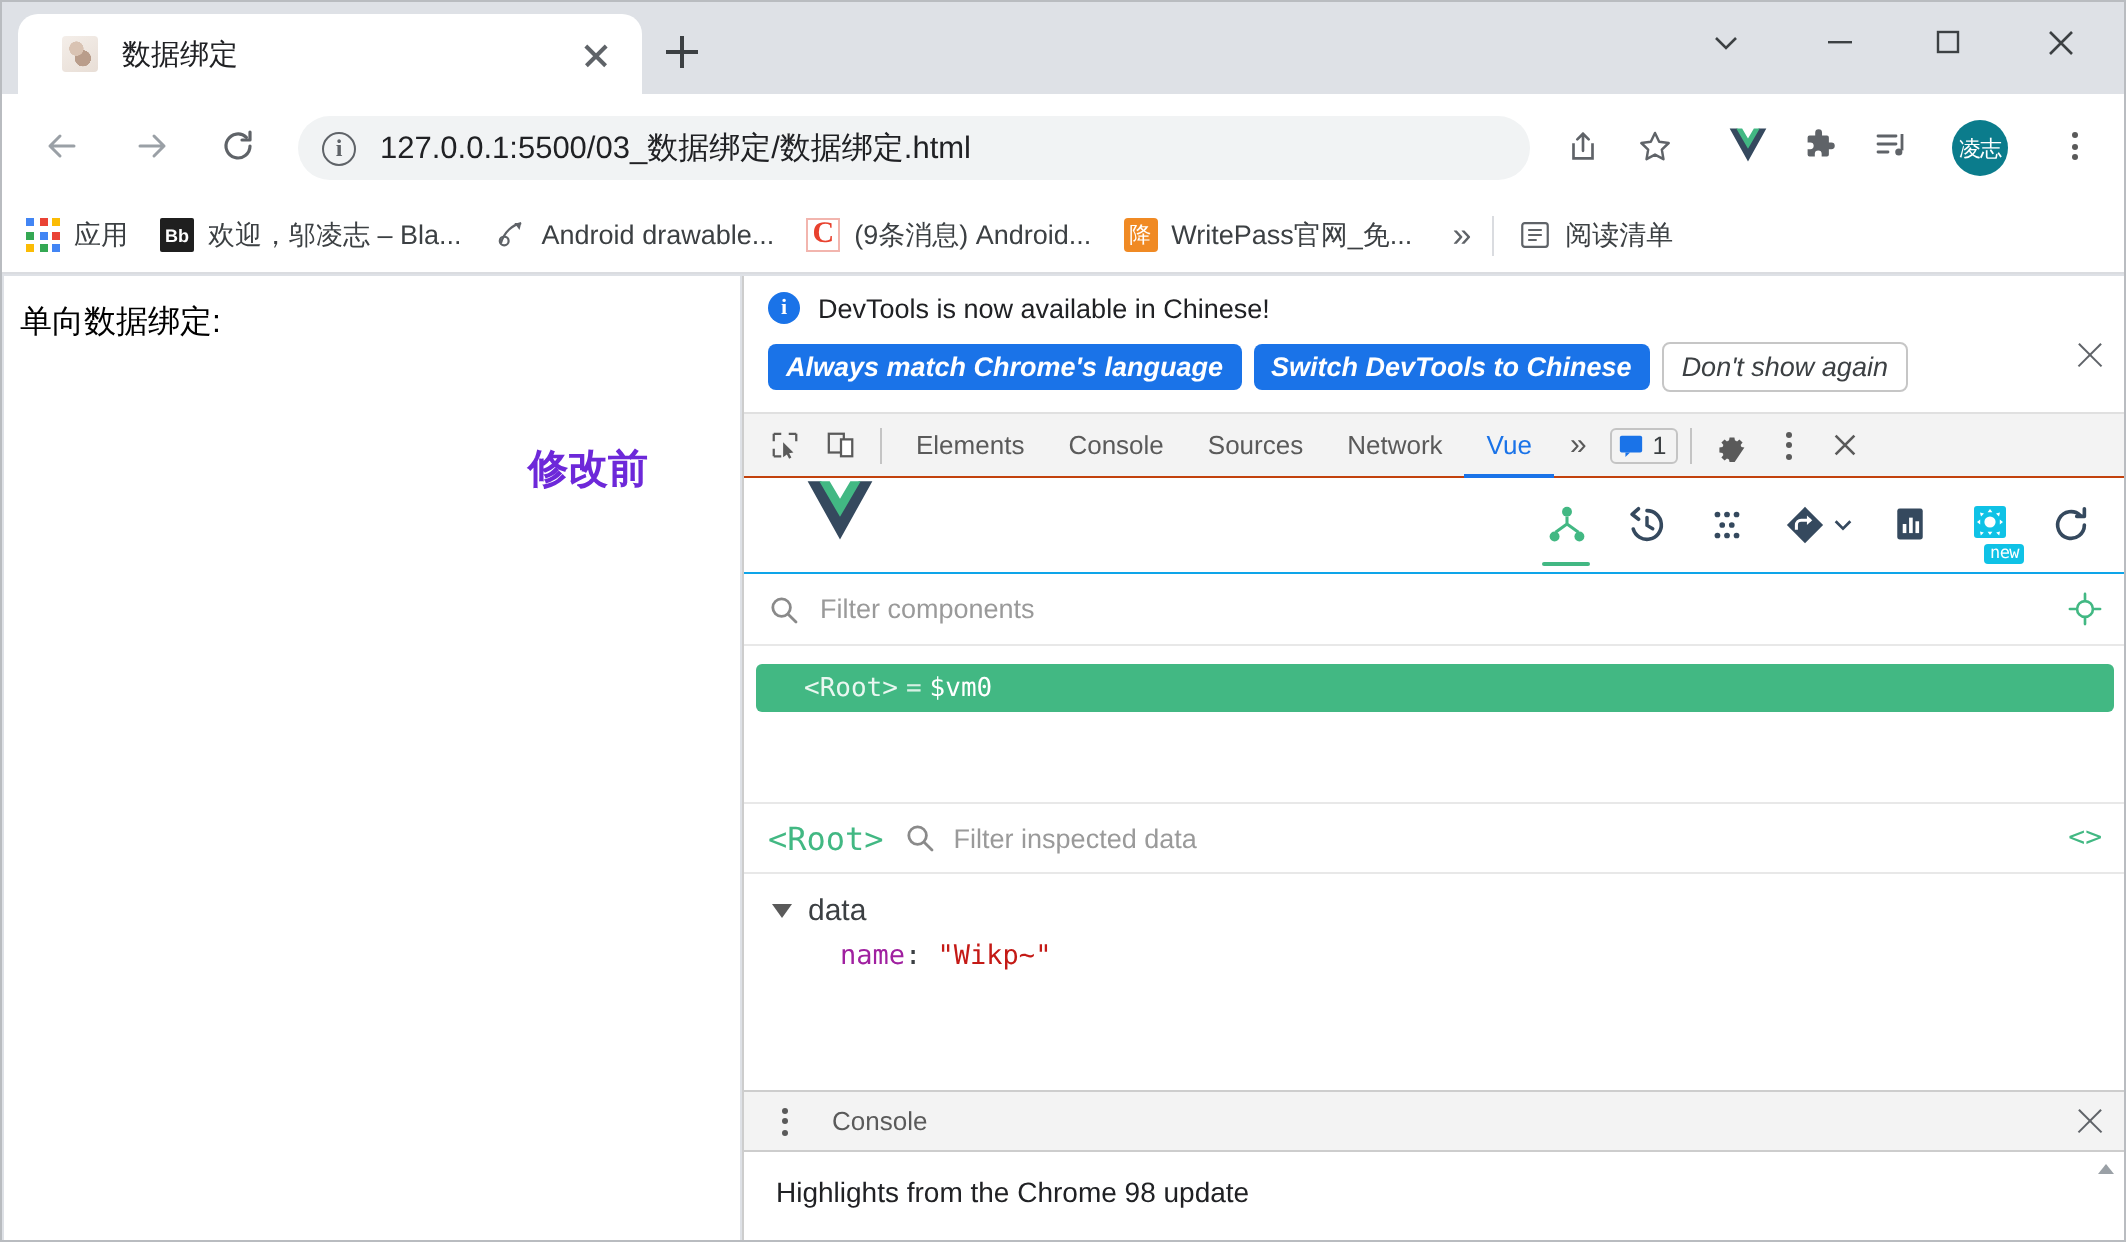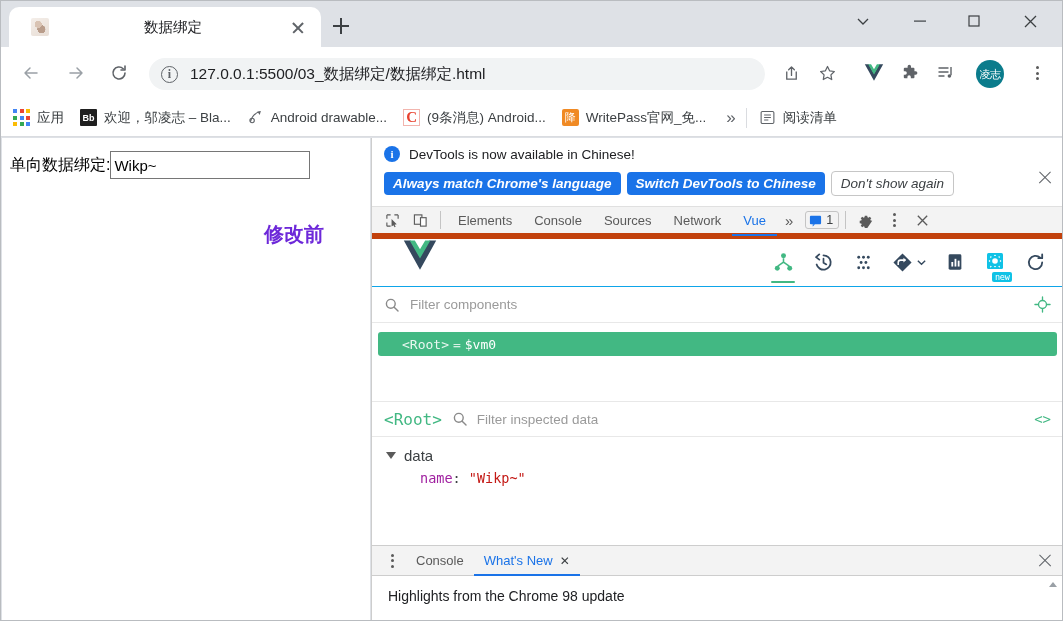--- a/index.html
+++ b/index.html
@@ -27,21 +27,21 @@
     width: 18px; height: 18px; margin-left: 14px; margin-right: 12px;
     border-radius: 2px;
     background:
       radial-gradient(circle at 40% 35%, #d9c3b3 0 22%, transparent 23%),
       radial-gradient(circle at 58% 62%, #b99d8b 0 26%, transparent 27%),
       linear-gradient(150deg,#f4eee9,#e8ded6);
     flex: 0 0 auto;
   }
   .tab-title {
     font-size: 14.5px; color: #202124; white-space: nowrap;
-    overflow: hidden; text-overflow: ellipsis; flex: 1 1 auto; text-align: center;
+    overflow: hidden; text-overflow: ellipsis; flex: 1 1 auto;
   }
   .tab-close {
     width: 26px; height: 26px; flex: 0 0 auto; position: relative;
     border-radius: 50%; margin-right: 2px;
   }
   .tab-close::before, .tab-close::after {
     content: ""; position: absolute; left: 6px; top: 12.5px;
     width: 14px; height: 1.6px; background: #5f6368;
   }
   .tab-close::before { transform: rotate(45deg); }
@@ -177,21 +177,21 @@
   }
   #notice-close::before, #notice-close::after {
     content: ""; position: absolute; left: 0; top: 7px; width: 16px; height: 1.3px; background: #5f6368;
   }
   #notice-close::before { transform: rotate(45deg); }
   #notice-close::after { transform: rotate(-45deg); }
 
   
   #dt-tabs {
     flex: 0 0 auto; height: 32px; background: #f3f3f3;
-    border-bottom: 6px solid #c2410c; display: flex; align-items: center;
+    border-bottom: 1px solid #c2410c; display: flex; align-items: center;
     padding: 0 6px;
   }
   .dt-icobtn { width: 28px; height: 26px; display: flex; align-items: center; justify-content: center; }
   .dt-vsep { width: 1px; height: 18px; background: #c4c4c4; margin: 0 6px; }
   .dt-tab {
     font-size: 13px; color: #5a5a5a; padding: 0 11px; height: 32px;
     display: flex; align-items: center; white-space: nowrap;
   }
   .dt-tab.active { color: #1a73e8; box-shadow: inset 0 -2px 0 #1a73e8; }
   .dt-overflow { font-size: 15px; color: #5a5a5a; padding: 0 8px; }
@@ -429,21 +429,20 @@
           <rect x="2.5" y="3" width="15" height="14" rx="1.5" stroke="#5f6368" stroke-width="1.3" fill="none"></rect>
           <path d="M6 7h8M6 10h8M6 13h5" stroke="#5f6368" stroke-width="1.2"></path>
         </svg>
       <div class="bm-label">阅读清单</div>
     </div>
   </div>
 
   <div id="page">
     <div id="binding-row">
       <span id="binding-label">单向数据绑定:</span>
-      <input id="binding-input" type="text" value="Wikp~" style="">
     </div>
     <div id="red-text">修改前</div>
   </div>
 
   <div id="devtools">
 
     <div id="dt-notice">
       <div class="notice-line1">
         <div class="notice-i">i</div>
         <div class="notice-text">DevTools is now available in Chinese!</div>
@@ -617,24 +616,20 @@
     <div id="dt-drawer">
       <div id="drawer-tabs">
         <div class="dt-icobtn">
           <div class="dots-v">
               <i></i>
               <i></i>
               <i></i>
             </div>
         </div>
         <div class="dw-tab">Console</div>
-        <div class="dw-tab active">
-          <span>What's New</span>
-          <span class="dw-tab-x">✕</span>
-        </div>
         <div id="drawer-close"></div>
       </div>
       <div id="drawer-body">
         <div id="drawer-headline">Highlights from the Chrome 98 update</div>
         <div id="watermark">CSDN @Wikp~</div>
         <div class="mini-scroll">
           <div class="tri-up"></div>
 
         </div>
       </div>

